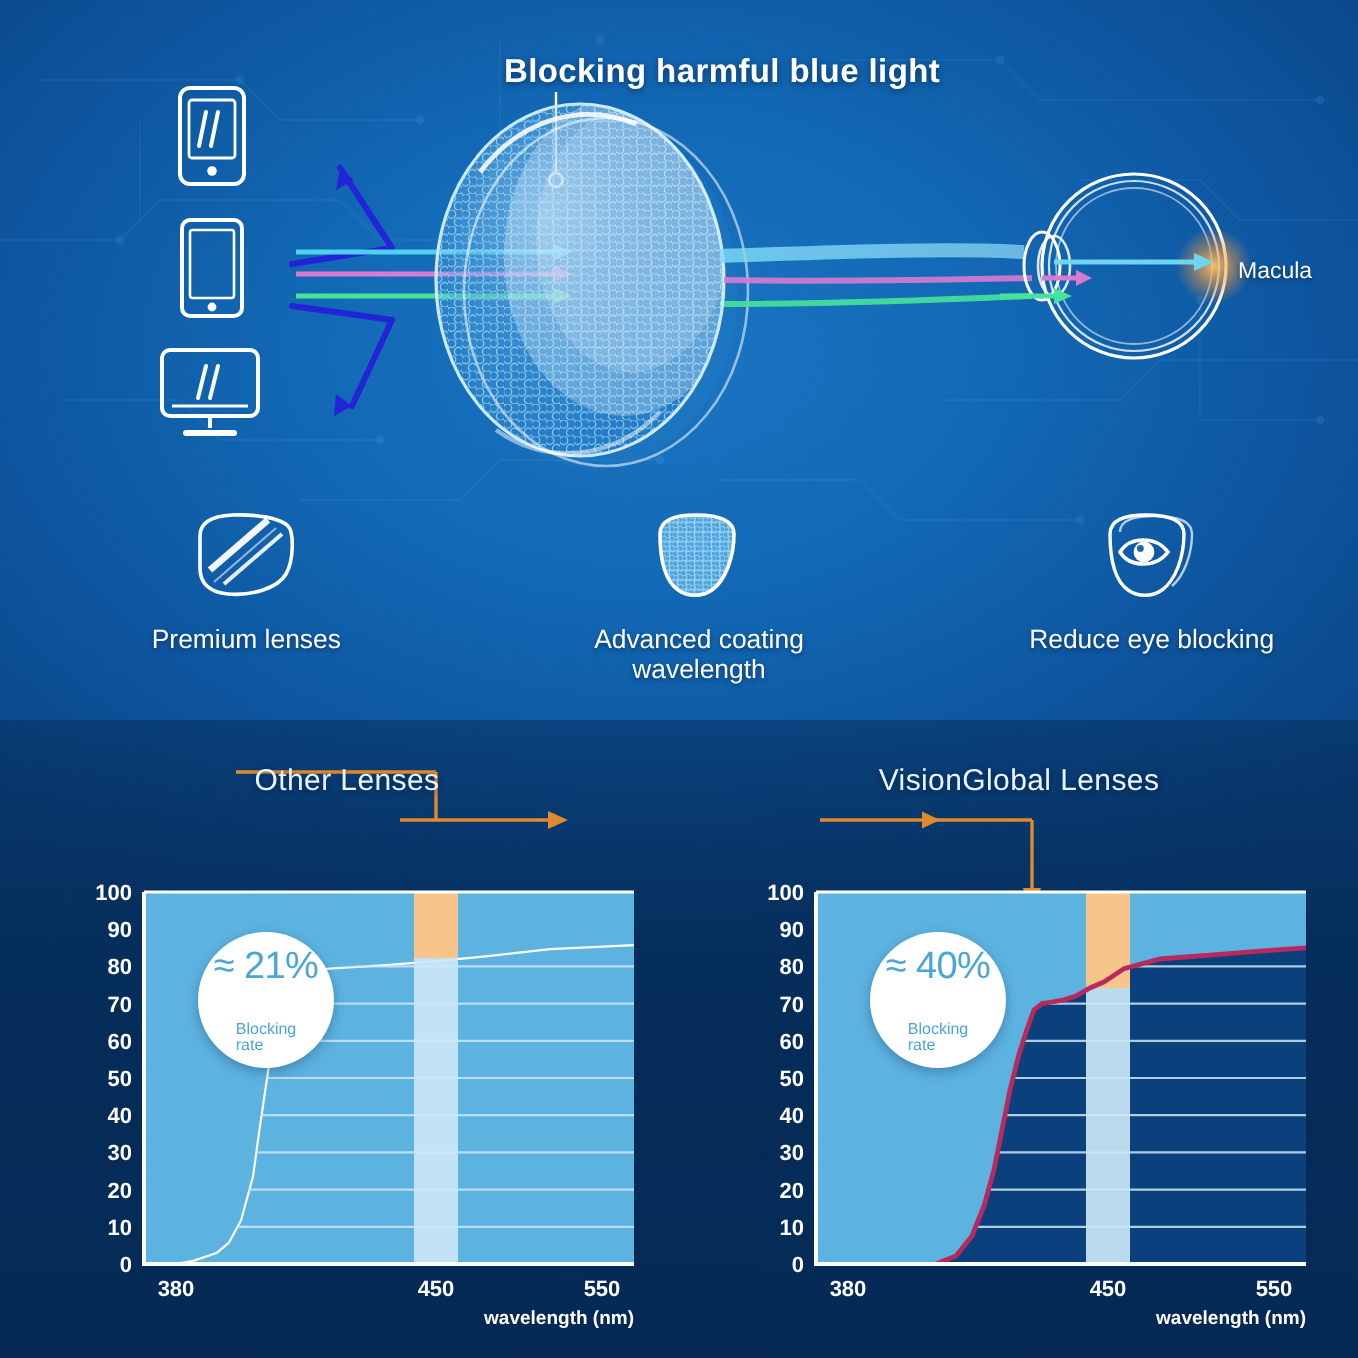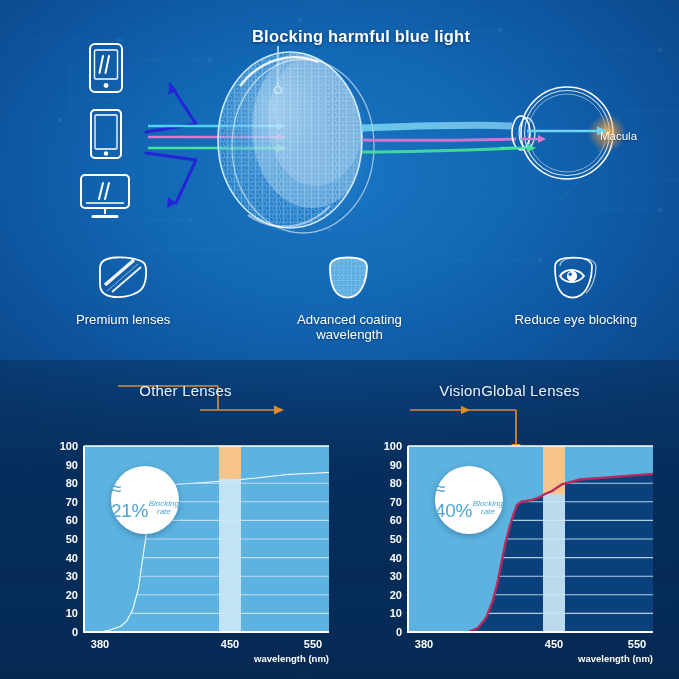--- a/index.html
+++ b/index.html
@@ -27,52 +27,52 @@
   .hero{position:absolute;left:0;top:0;width:679px;height:250px;}
   .hero-title{
     position:absolute;left:252px;top:27px;
     font-size:16.5px;font-weight:bold;color:#ffffff;letter-spacing:.2px;
     text-shadow:0 1px 3px rgba(0,20,50,.55);white-space:nowrap;
   }
   .title-leader{position:absolute;left:276px;top:46px;width:2px;height:48px;}
 
   .device{position:absolute;}
   .macula-label{
-    position:absolute;left:600px;top:130px;
+    position:absolute;left:619px;top:130px;
     font-size:11.5px;color:#fff;font-weight:normal;white-space:nowrap;
     text-shadow:0 1px 2px rgba(0,20,50,.5);
   }
 
   
   .features{position:absolute;left:0;top:252px;width:679px;height:105px;display:flex;}
   .feature{flex:1;display:flex;flex-direction:column;align-items:center;padding-left:20px;}
   .feature .ico{height:52px;display:flex;align-items:center;justify-content:center;}
   .feature .flabel{
     margin-top:9px;text-align:center;color:#ffffff;font-size:13.2px;line-height:1.12;
     text-shadow:0 1px 2px rgba(0,20,50,.5);max-width:150px;
   }
 
   
   .charts{position:absolute;left:0;top:360px;width:679px;height:319px;}
   .chart{position:absolute;top:0;width:339px;height:319px;}
-  .chart.left{left:16px;}
+  .chart.left{left:4px;}
   .chart.right{left:340px;}
   .chart-title{
     position:absolute;top:22px;left:0;width:339px;text-align:center;
     color:#eaf4ff;font-size:15px;letter-spacing:.2px;
     text-shadow:0 1px 3px rgba(0,20,50,.5);
   }
 
   .badge{
     position:absolute;border-radius:50%;background:#ffffff;
-    display:flex;flex-direction:row;align-items:center;justify-content:center;
+    display:flex;flex-direction:column;align-items:center;justify-content:center;
     box-shadow:0 2px 6px rgba(0,30,70,.3);
   }
   .badge .pct{color:#4aa6d8;font-size:19px;letter-spacing:-.3px;}
-  .badge .sub{color:#4aa6d8;font-size:8px;line-height:1.05;text-align:center;margin-top:16px;font-style:italic;}
+  .badge .sub{color:#4aa6d8;font-size:8px;line-height:1.05;margin-top:16px;}
   svg{display:block;overflow:visible;}
 </style>
 </head>
 <body>
 
 <div id="stage">
 
   <svg class="circuitry" width="679" height="679" viewBox="0 0 679 679">
     <g stroke="#7fd0ff" stroke-width="0.7" fill="none" opacity="0.5">
       <path d="M20 40 H120 L140 60 H210"></path>

